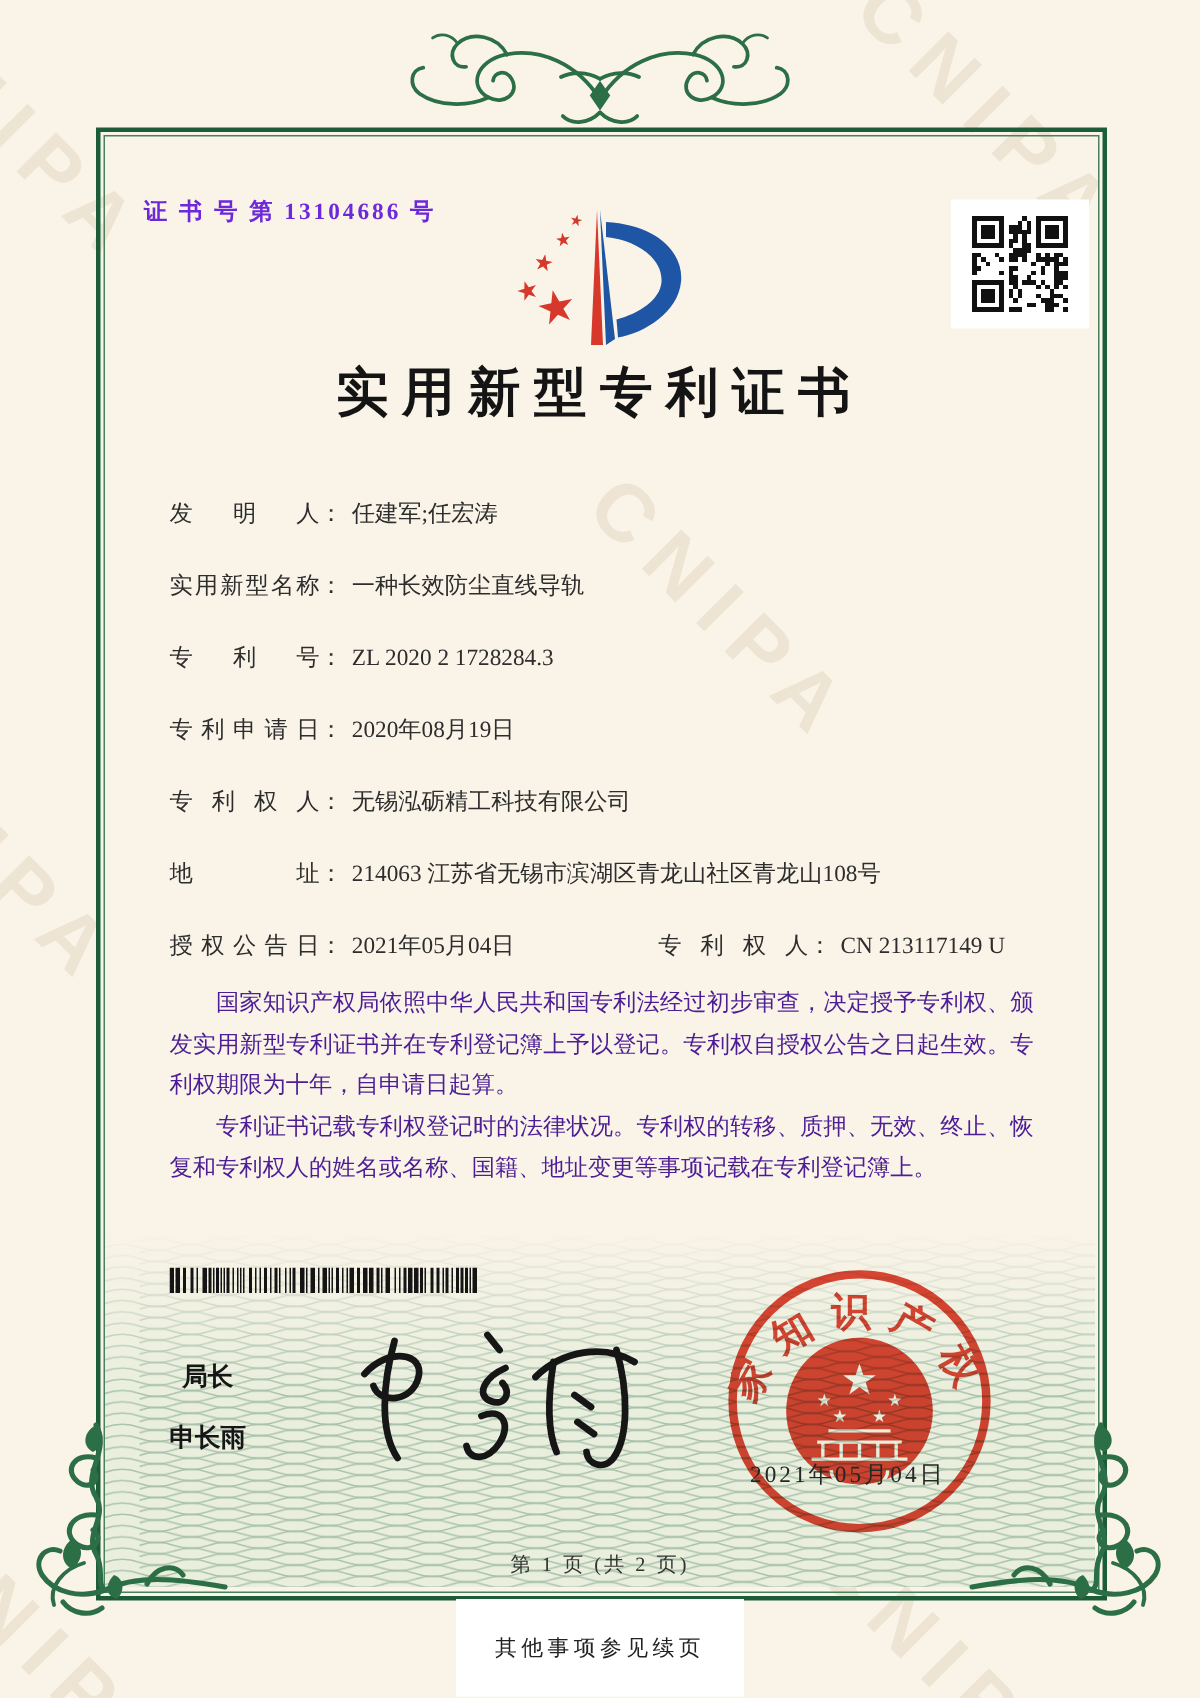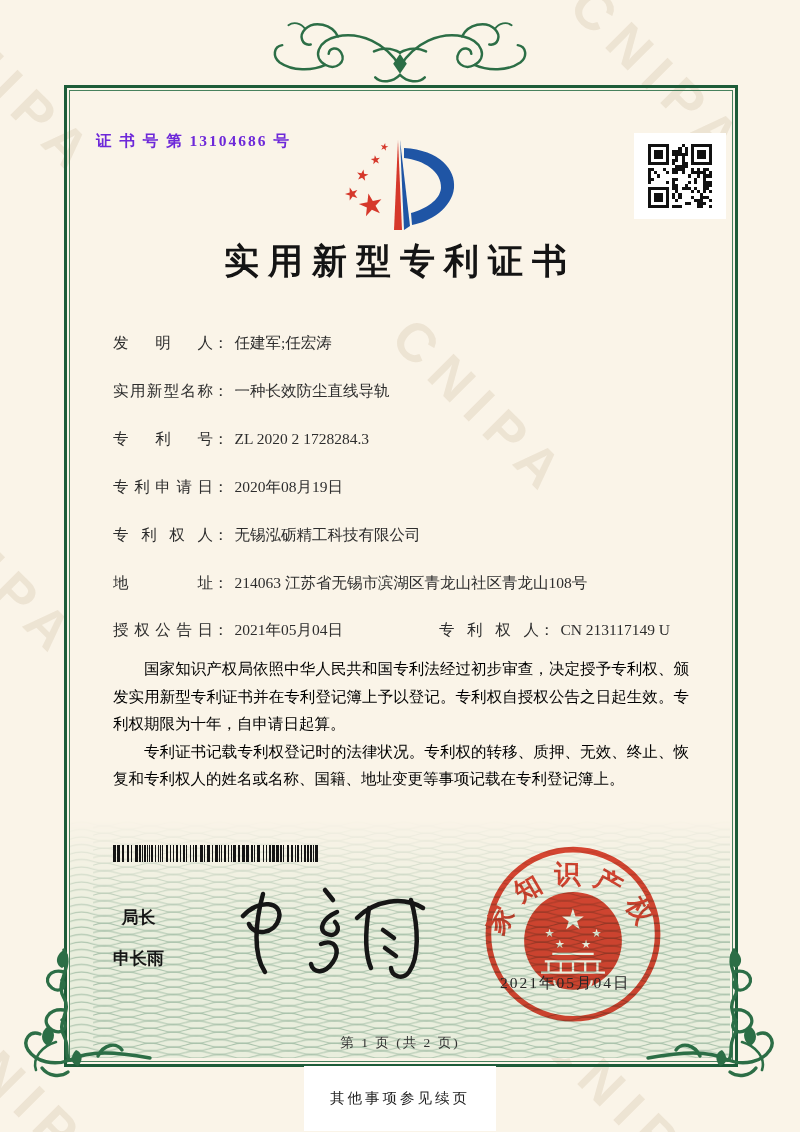--- a/index.html
+++ b/index.html
@@ -39,21 +39,21 @@
   .field-row .lbl{display:inline-block;width:100px;text-align:justify;text-align-last:justify;
                   vertical-align:bottom;}
   .field-row .colon{margin-right:6px;}
   .grant-row{position:absolute;left:113px;top:620px;width:576px;z-index:4;font-size:15.5px;
              color:#2d2d2d;white-space:nowrap;}
   .grant-row .g2{margin-left:92px;}
   .grant-row .lbl{display:inline-block;width:100px;text-align:justify;text-align-last:justify;}
   .grant-row .colon{margin-right:6px;}
 
   .paras{position:absolute;left:113px;top:655px;width:576px;z-index:4;font-size:15.5px;
-         line-height:27.5px;color:#000000;text-align:justify;}
+         line-height:27.5px;color:#4c1d95;text-align:justify;}
   .paras p{margin:0;text-indent:2em;}
 
   .barcode{position:absolute;left:113px;top:845px;z-index:4;}
 
   .officer{position:absolute;left:113px;top:897px;z-index:4;
            font-family:"Liberation Sans","DejaVu Sans",sans-serif;
            font-size:17px;font-weight:700;color:#161616;line-height:41px;text-align:center;}
   .signature{position:absolute;left:225px;top:878px;z-index:4;}
 
   .seal{position:absolute;left:479px;top:843px;z-index:5;opacity:.93;mix-blend-mode:multiply;}

